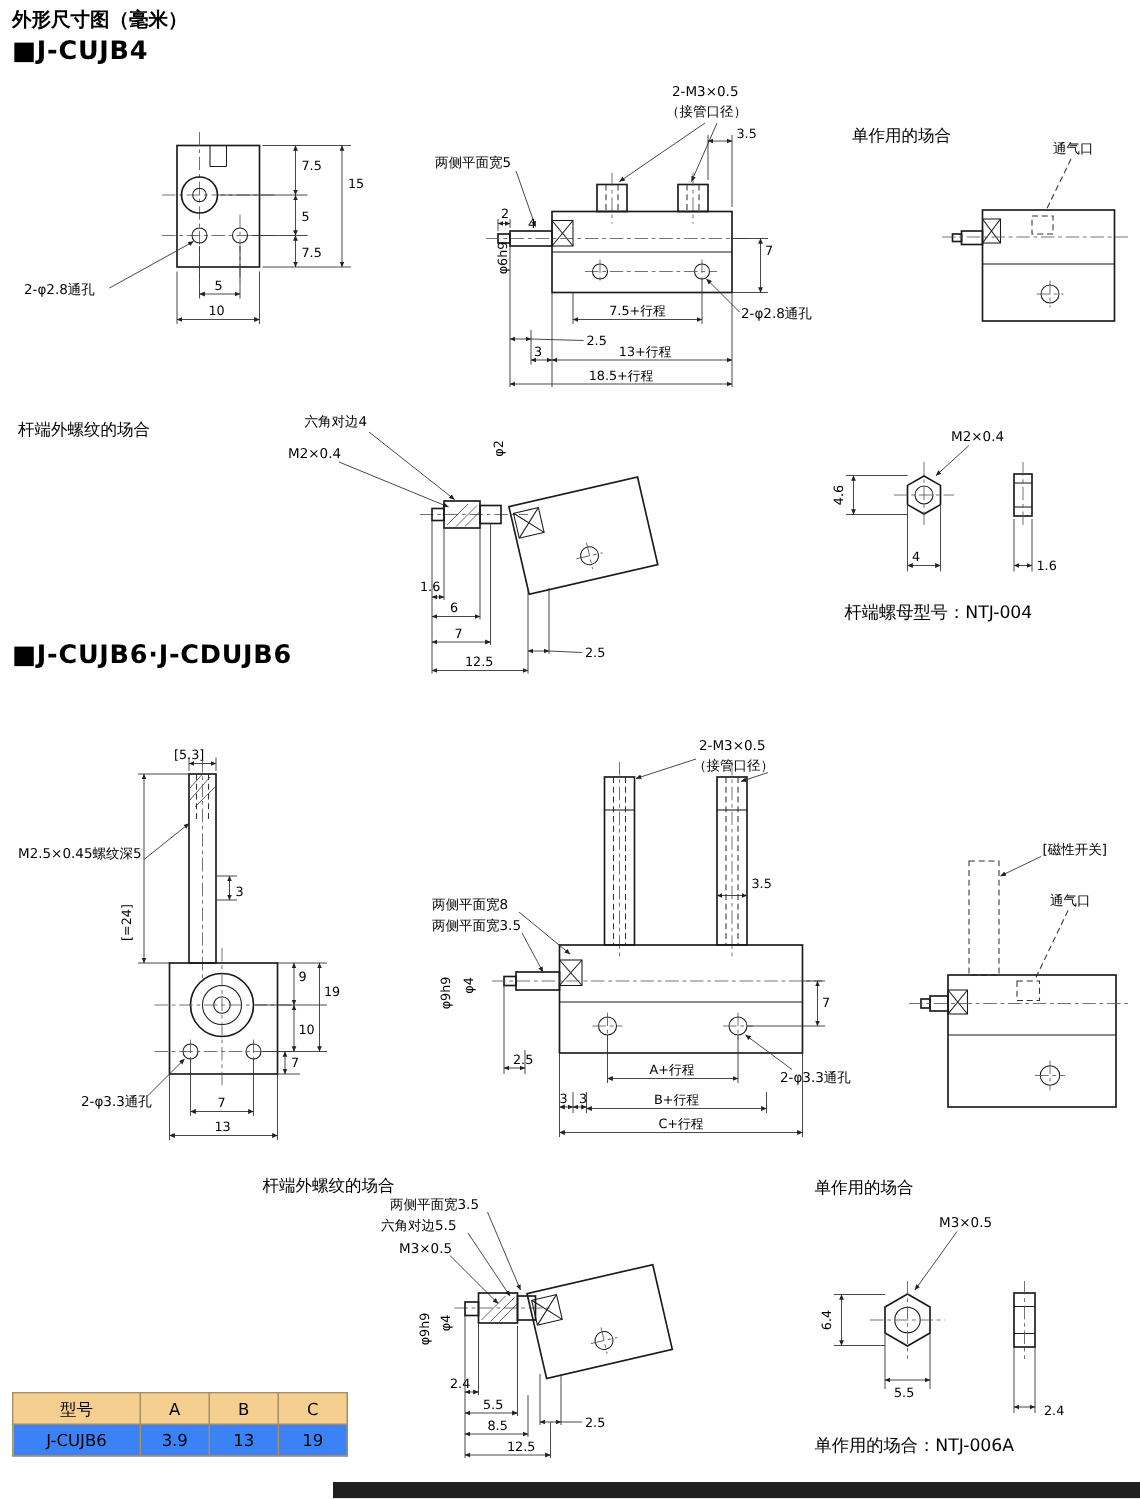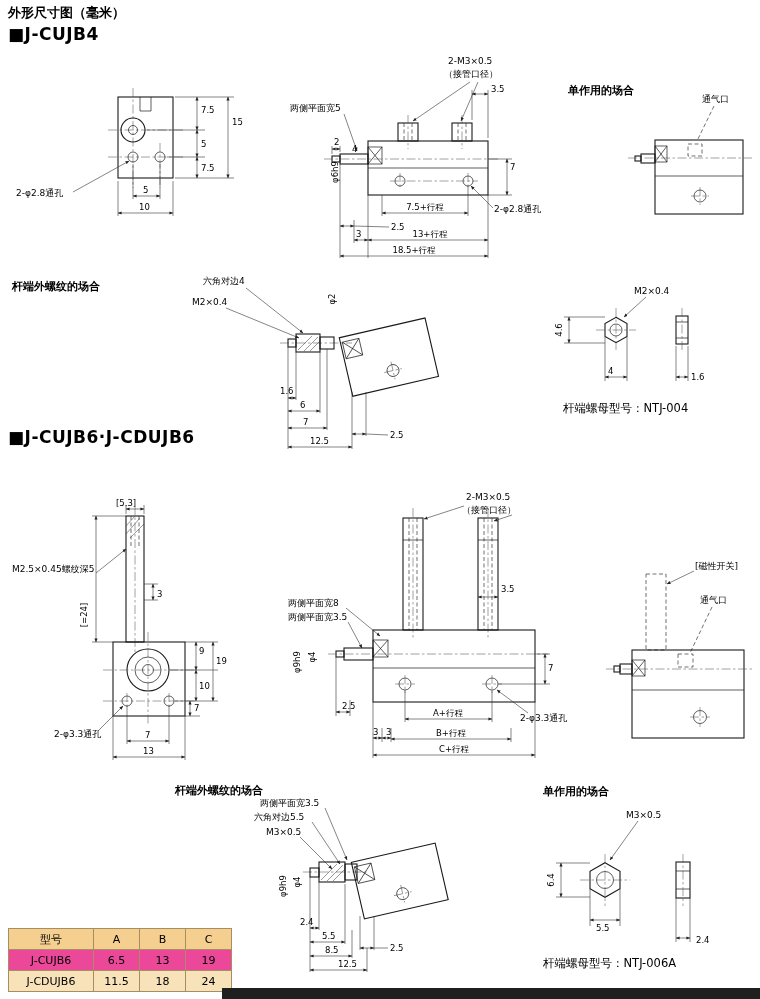--- a/index.html
+++ b/index.html
@@ -1,53 +1,53 @@
 <!DOCTYPE html>
 <html><head>
 <meta charset="utf-8">
 <style>
   html,body{margin:0;padding:0;background:#fff;}
   body{font-family:"DejaVu Sans",sans-serif;color:#000;}
   #page{position:relative;width:760px;height:999px;background:#fff;overflow:hidden;}
   .abs{position:absolute;white-space:nowrap;}
   .title{font-size:13px;font-weight:bold;}
   .sech{font-size:17px;font-weight:bold;letter-spacing:0.5px;}
-  .sub{font-size:11px;font-weight:bold;}
+  .sub{font-size:11px;font-weight:normal;}
   .nutm{font-size:11.5px;text-align:right;}
   svg{position:absolute;left:0;top:0;}
   .o{fill:none;stroke:#1a1a1a;stroke-width:1.1;}
   .t{fill:none;stroke:#1a1a1a;stroke-width:0.7;}
   .d{fill:none;stroke:#333;stroke-width:0.6;}
   .c{fill:none;stroke:#555;stroke-width:0.55;stroke-dasharray:9 2.5 2.5 2.5;}
   .hid{fill:none;stroke:#333;stroke-width:0.7;stroke-dasharray:4 2.5;}
   .h{stroke:#333;stroke-width:0.5;}
   text{font-family:"DejaVu Sans",sans-serif;font-size:8.5px;fill:#000;}
   .lb{font-size:9px;}
   .mid{text-anchor:middle;}
   table.dim{border-collapse:collapse;font-size:11px;}
   table.dim td,table.dim th{border:1px solid #a78d5f;text-align:center;height:20px;padding:0 2px;font-weight:normal;}
   .col-model{width:80px;} .col-n{width:41px;}
   .hdr{background:#f5cf90;margin-left:28px;}
-  .row0{background:#ec4899;} .row1{background:#f8e2ba;}
+  .row0{background:#3b82f6;} .row1{background:#f8e2ba;}
   #footbar{position:absolute;left:222px;top:988px;width:538px;height:11px;background:#1f1f1f;}
 </style>
 </head>
 <body>
 
 <div id="page">
 
   <div class="abs title" style="left:8px;top:4px">外形尺寸图（毫米）</div>
   <div class="abs sech" style="left:8px;top:24px">■J-CUJB4</div>
   <div class="abs sub" style="left:12px;top:279px">杆端外螺纹的场合</div>
   <div class="abs sub" style="left:568px;top:83px">单作用的场合</div>
   <div class="abs sech" style="left:8px;top:427px">■J-CUJB6·J-CDUJB6</div>
   <div class="abs sub" style="left:175px;top:783px">杆端外螺纹的场合</div>
   <div class="abs sub" style="left:543px;top:784px">单作用的场合</div>
   <div class="abs nutm" style="left:563px;top:401px">杆端螺母型号：NTJ-004</div>
-  <div class="abs nutm" style="left:543px;top:956px">杆端螺母型号：NTJ-006A</div>
+  <div class="abs nutm" style="left:543px;top:956px">单作用的场合：NTJ-006A</div>
 
   <svg width="760" height="999" viewBox="0 0 760 999">
     <defs>
       <marker id="ar" viewBox="0 0 10 10" refX="8.5" refY="5" markerWidth="7" markerHeight="7" orient="auto-start-reverse">
         <path d="M0,1.2 L9,5 L0,8.8 Z" fill="#222"></path>
       </marker>
     </defs>
 
     <g>
       <rect class="o" x="118" y="97" width="55" height="81"></rect>
@@ -451,27 +451,21 @@
       <tr>
         <th class="hdr col-model">型号</th>
         <th class="hdr col-n">A</th>
         <th class="hdr col-n">B</th>
         <th class="hdr col-n">C</th>
       </tr>
     </thead>
     <tbody>
       <tr class="row0">
         <td>J-CUJB6</td>
-        <td>6.5</td>
+        <td>3.9</td>
         <td>13</td>
         <td>19</td>
       </tr>
-      <tr class="row1">
-        <td>J-CDUJB6</td>
-        <td>11.5</td>
-        <td>18</td>
-        <td>24</td>
-      </tr>
     </tbody>
   </table>
 
   <div id="footbar"></div>
 </div>
 
 </body></html>

